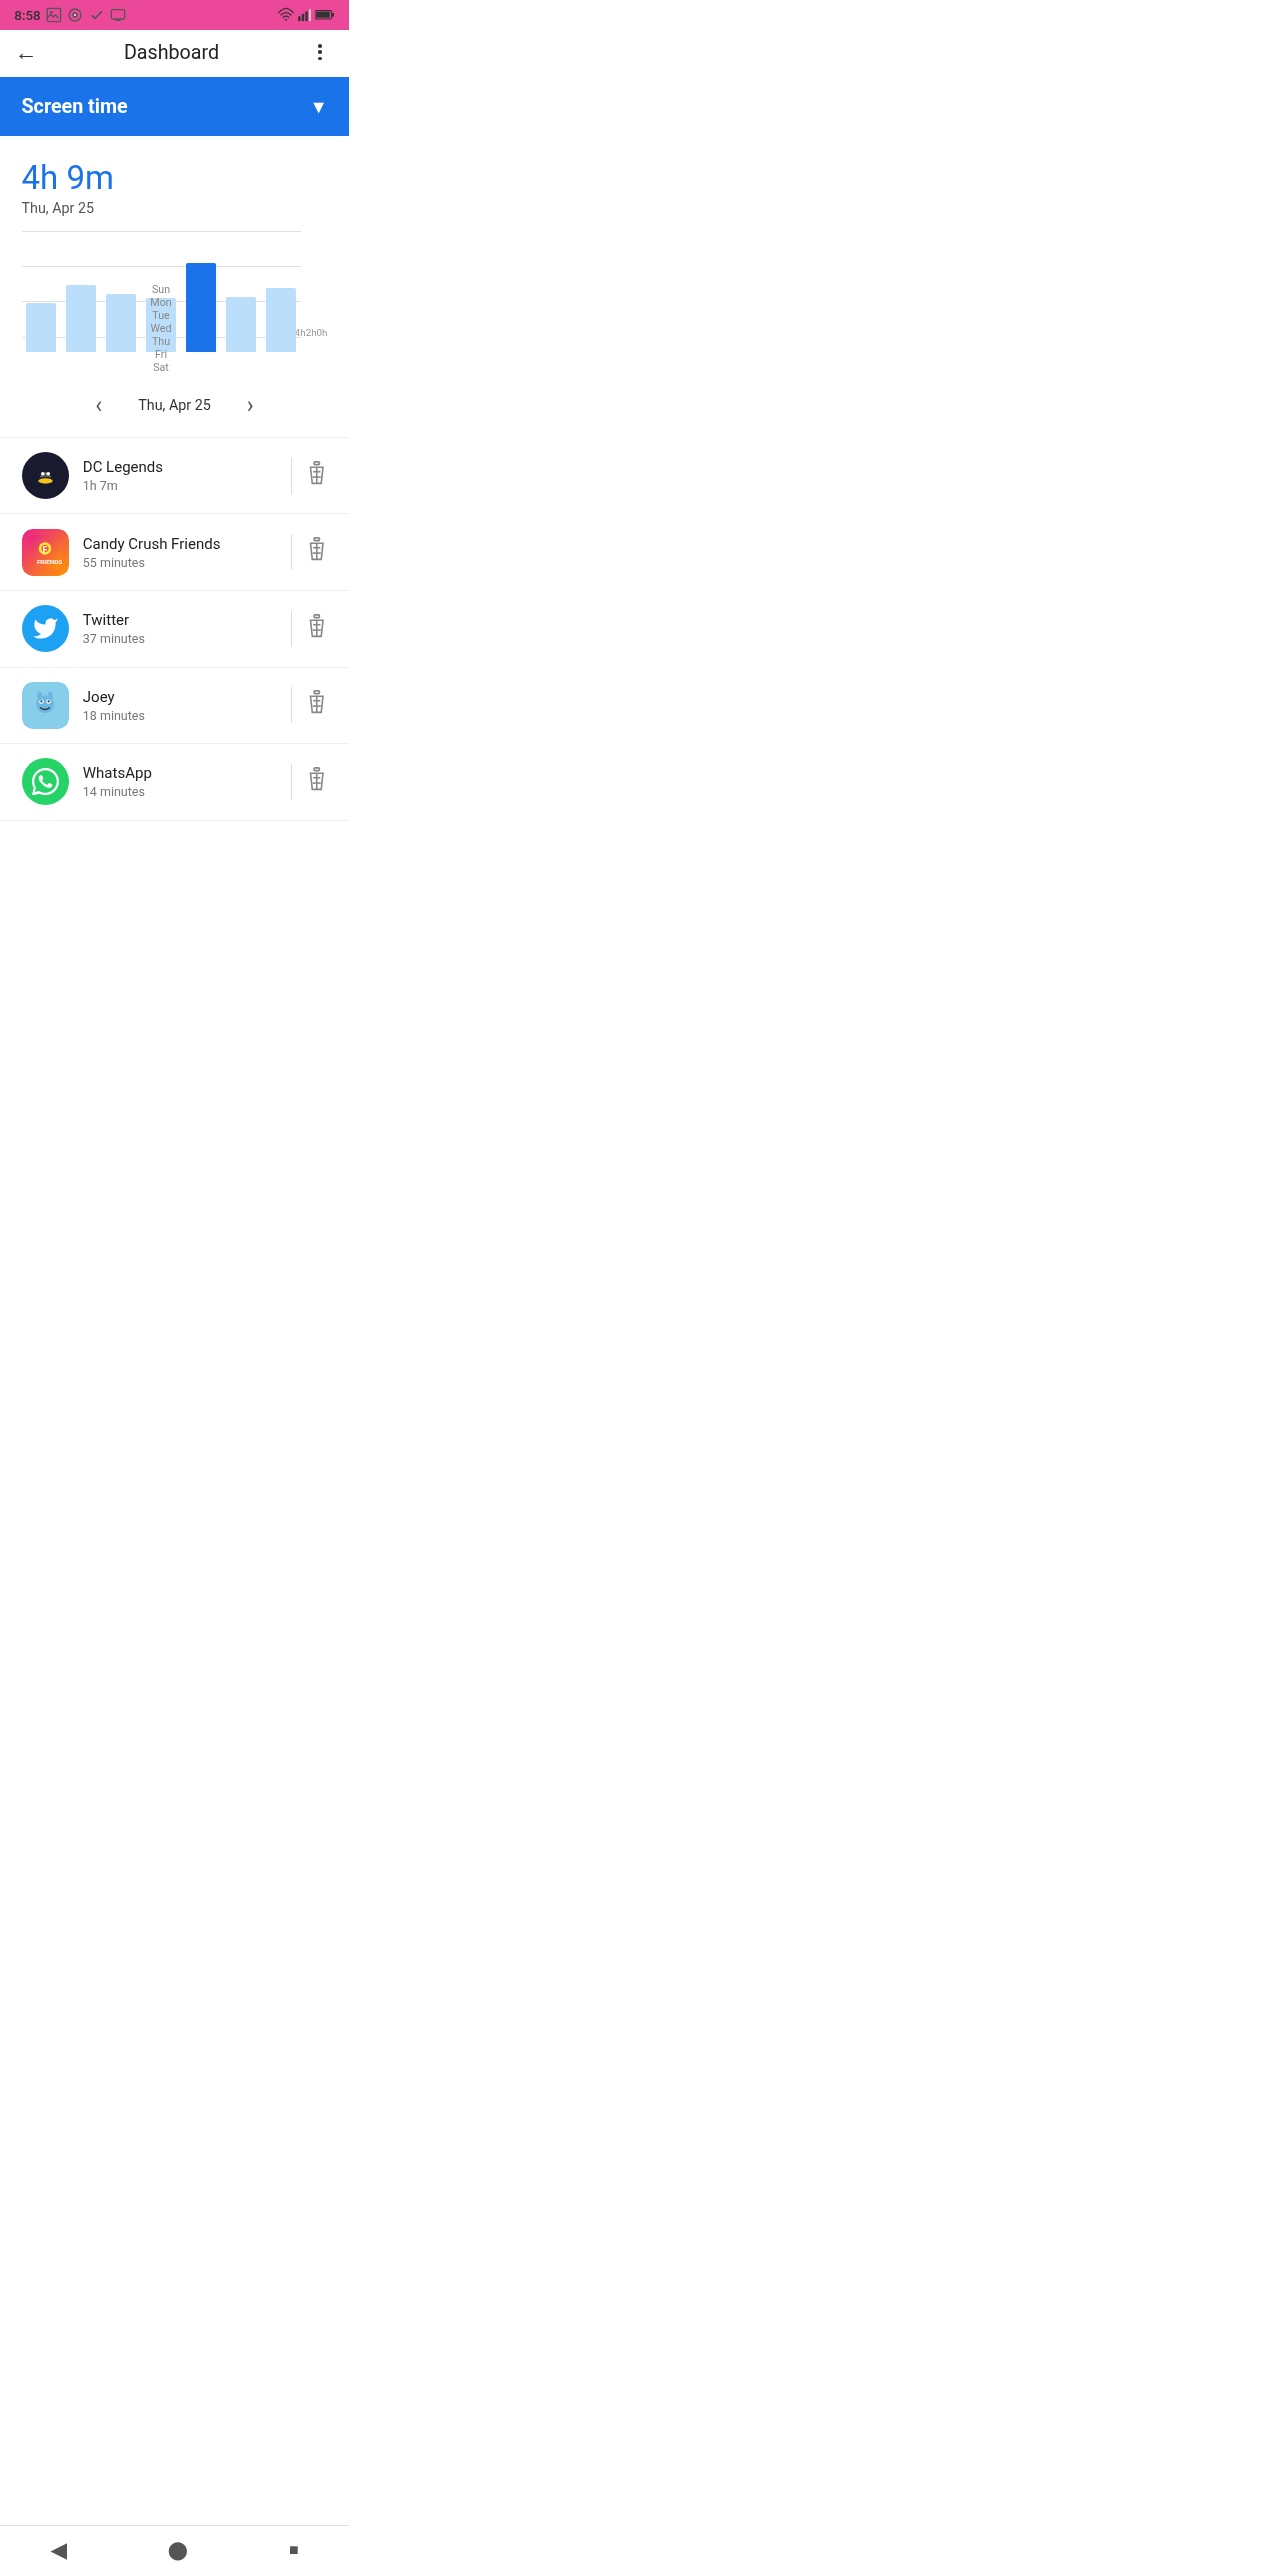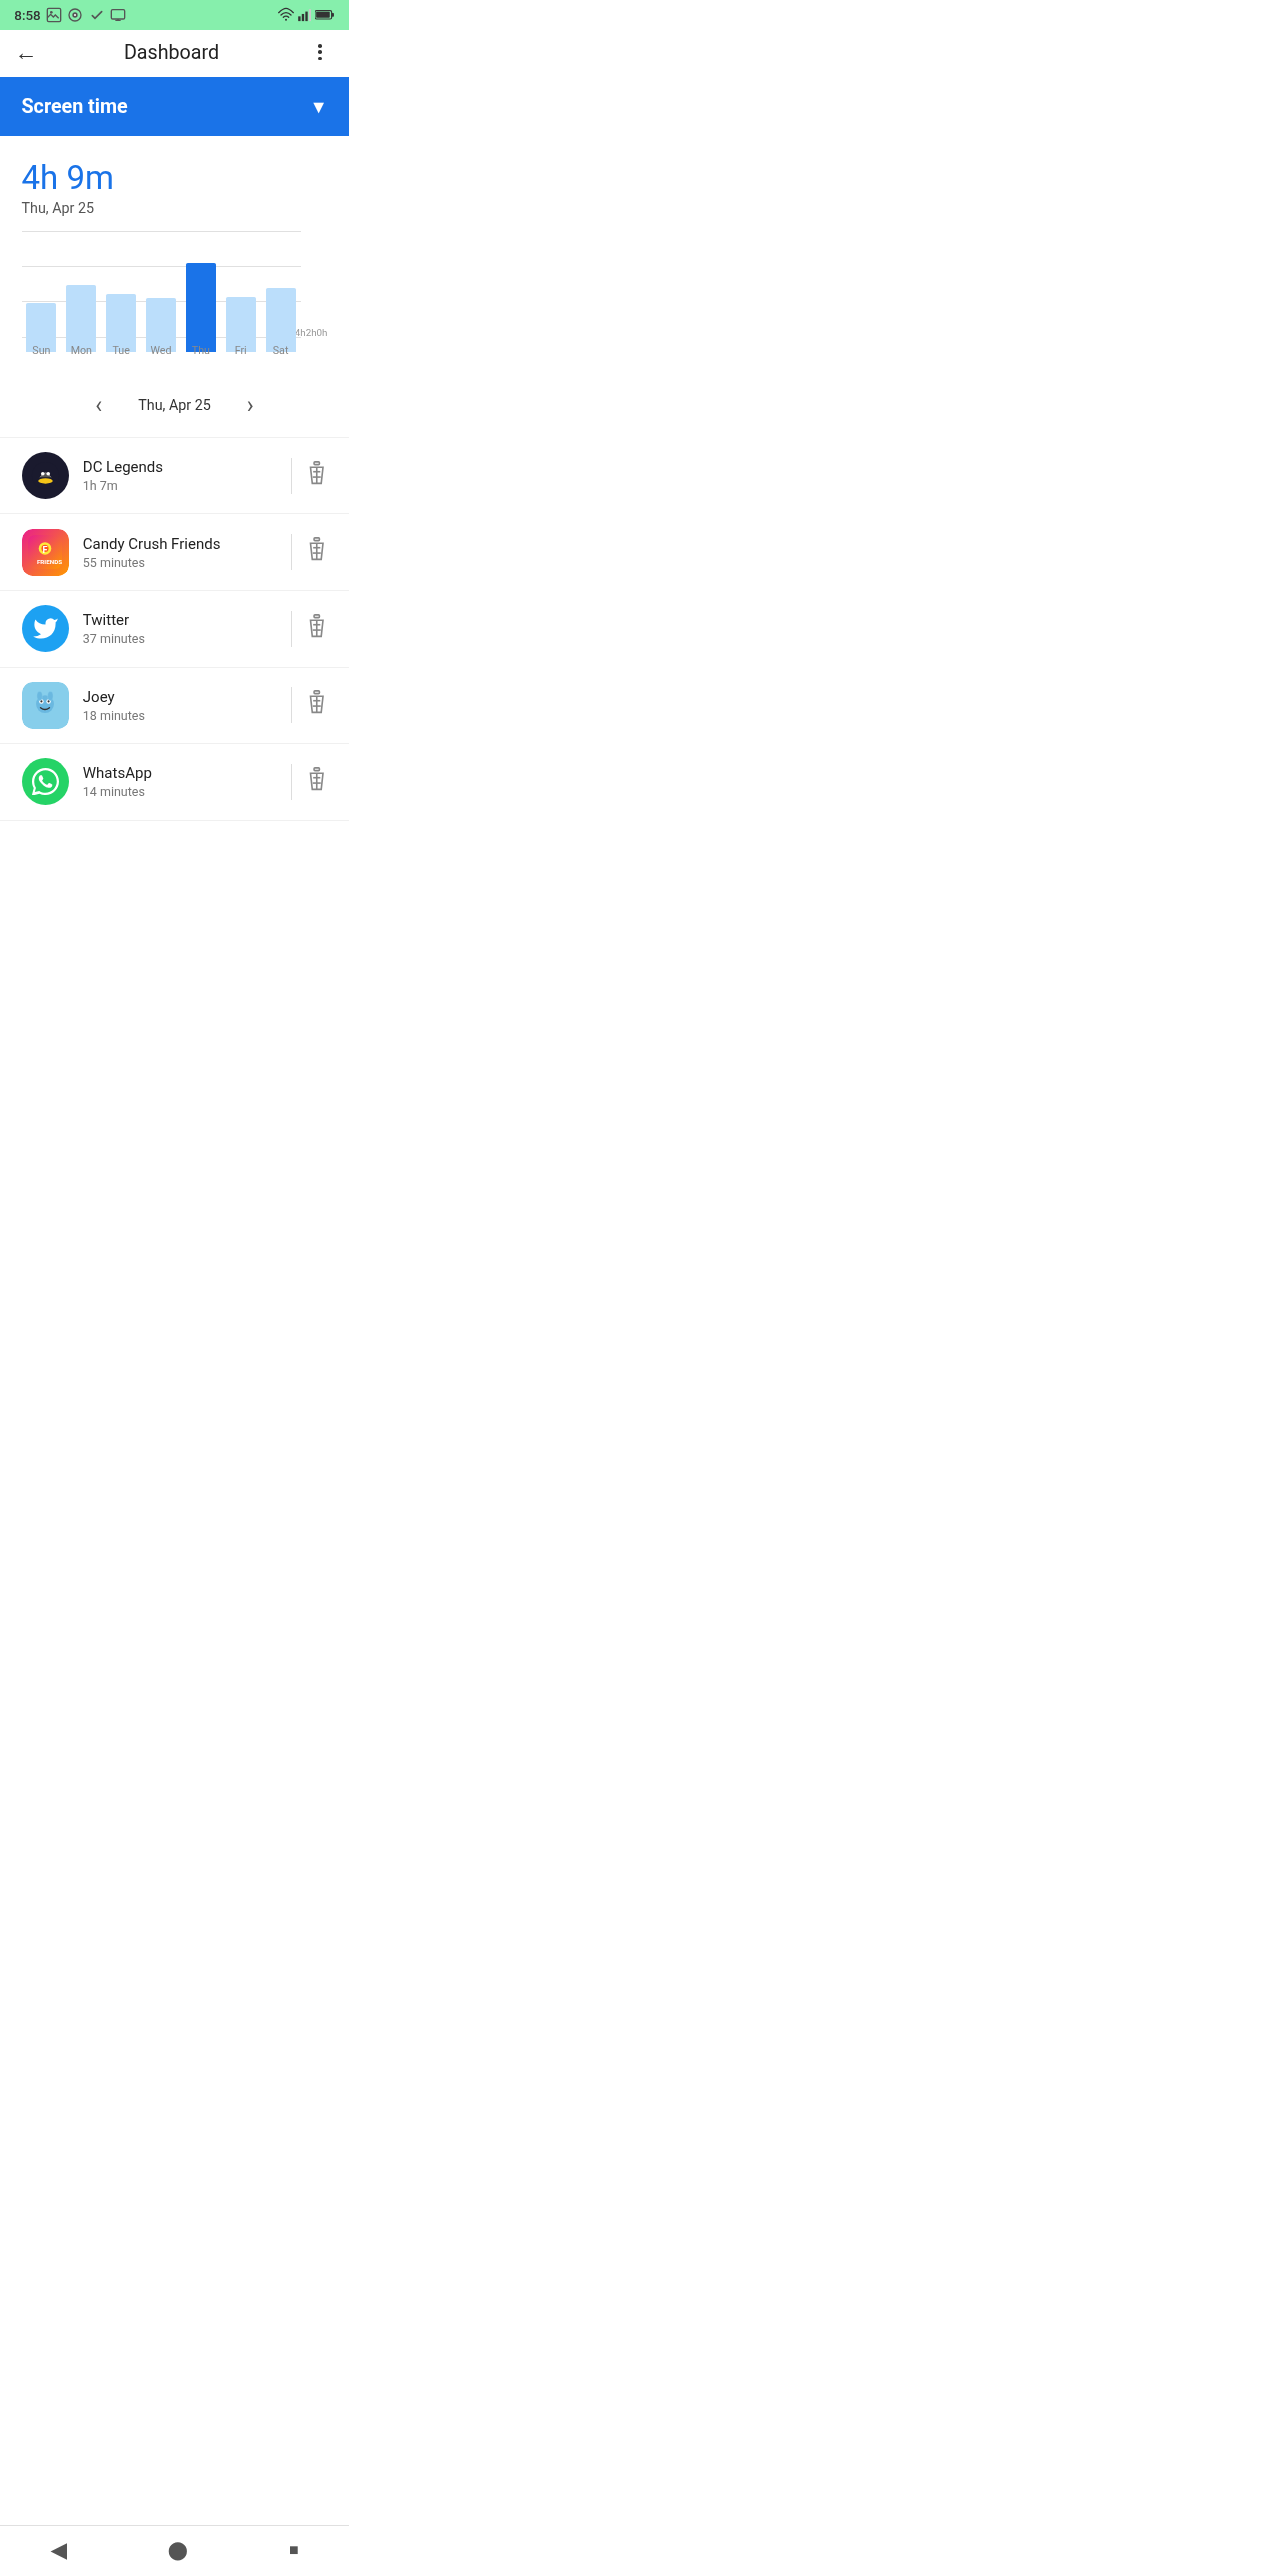--- a/index.html
+++ b/index.html
@@ -13,21 +13,21 @@
       overflow-x: hidden;
       position: relative;
     }
 
     
     .status-bar {
       display: flex;
       justify-content: space-between;
       align-items: center;
       padding: 7.2px 14.3px;
-      background: #86efac;
+      background: #ec4899;
     }
     .status-icons {
       display: flex;
       align-items: center;
       gap: 3.6px;
     }
     .status-left-icons {
       display: flex;
       align-items: center;
       gap: 5.4px;
@@ -159,25 +159,26 @@
       flex: 1;
     }
     .bar {
       width: 30px;
       border-radius: 1.8px 1.8px 0 0;
     }
     .bar.light { background: #BBDEFB; }
     .bar.active { background: #1A73E8; }
     .chart-day-labels {
       position: absolute;
-      bottom: 17px;
+      bottom: 0;
       left: 0;
       right: 27px;
       display: flex;
       justify-content: space-between;
+      flex-direction: column;
     }
     .chart-day-labels span {
       font-size: 10.7px;
       color: #888;
       text-align: center;
       flex: 1;
     }
 
     
     .date-nav {

